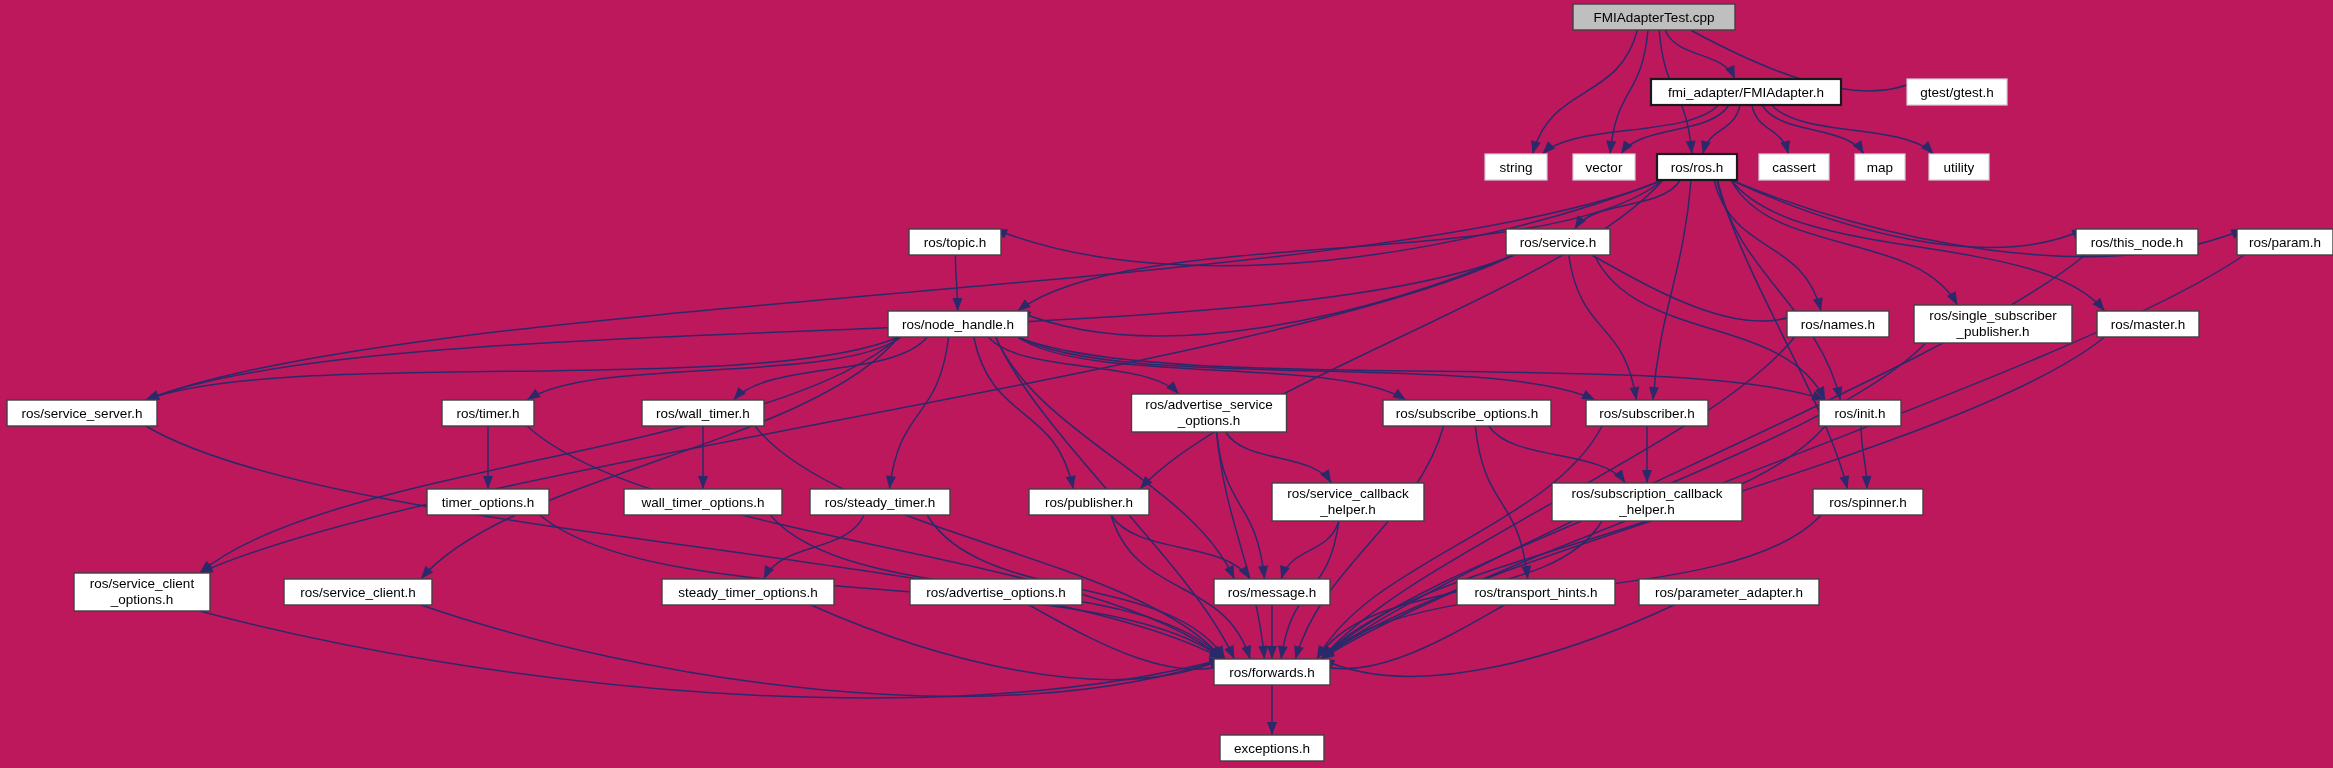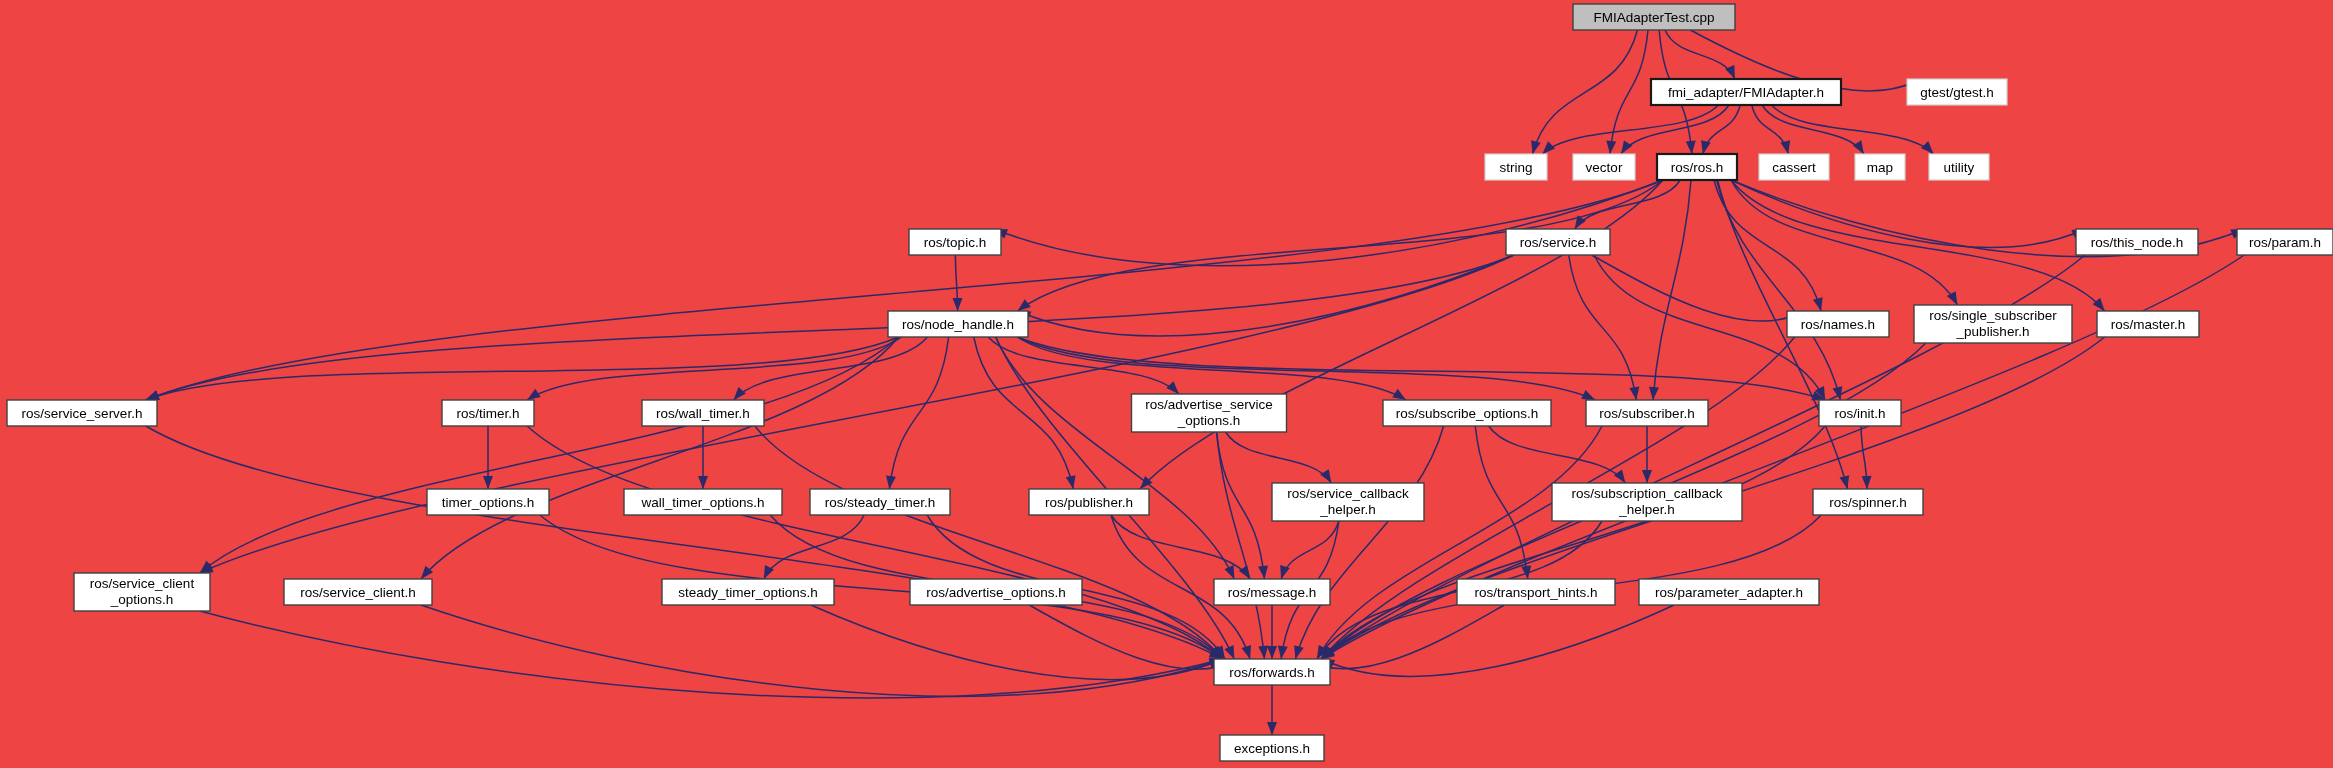--- a/index.html
+++ b/index.html
@@ -4,21 +4,21 @@
 <style>
   html, body {
     margin: 0;
     padding: 0;
     background: #ffffff;
   }
   #canvas-wrap {
     position: relative;
     width: 2333px;
     height: 768px;
-    background: #ef4444;
+    background: #be185d;
     overflow: hidden;
   }
   svg#graph {
     display: block;
     width: 2333px;
     height: 768px;
     font-family: "Liberation Sans", sans-serif;
   }
   .node-box {
     fill: #ffffff;

